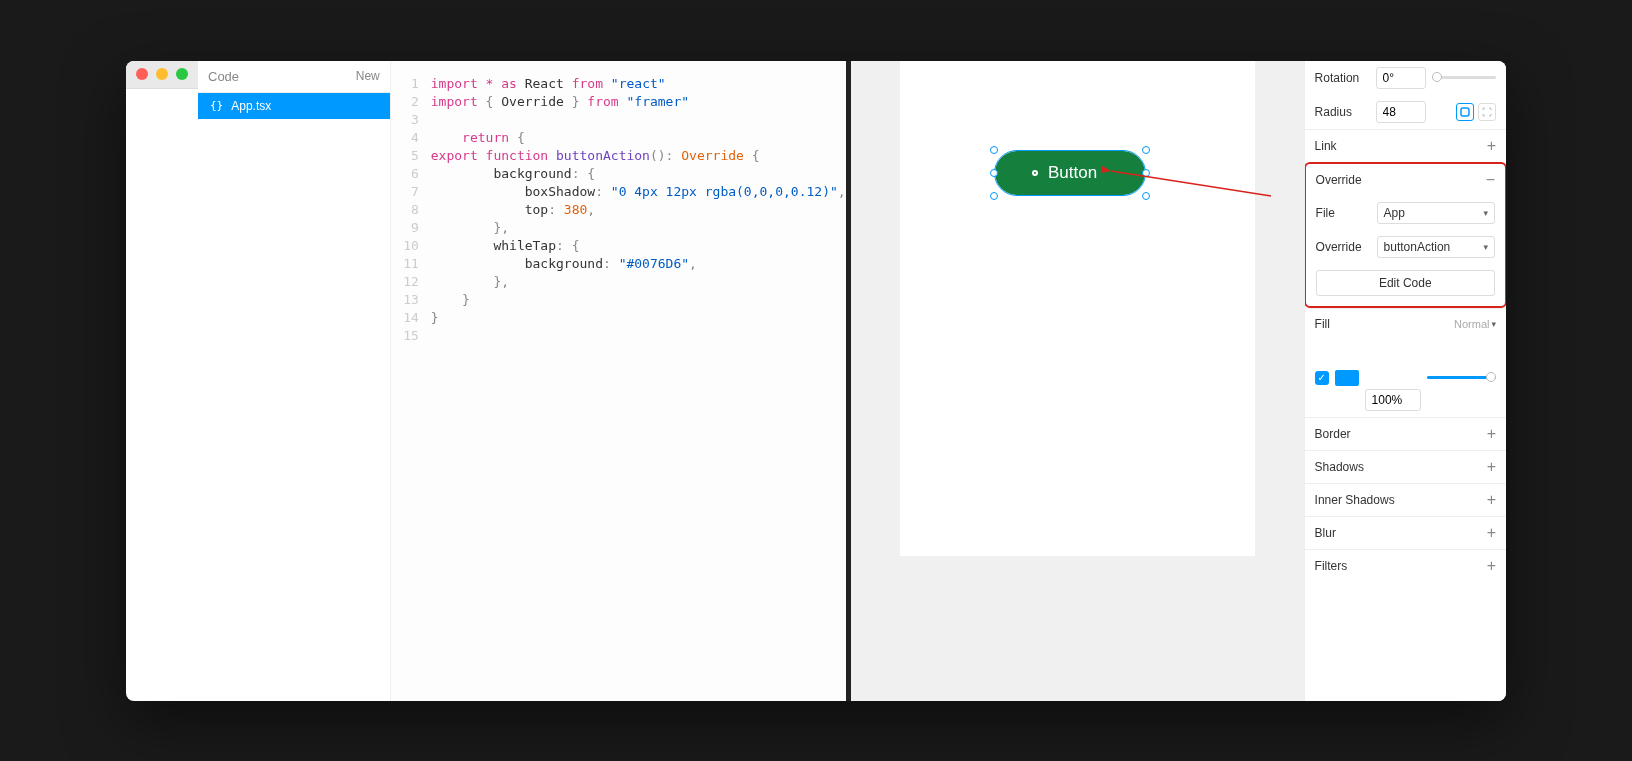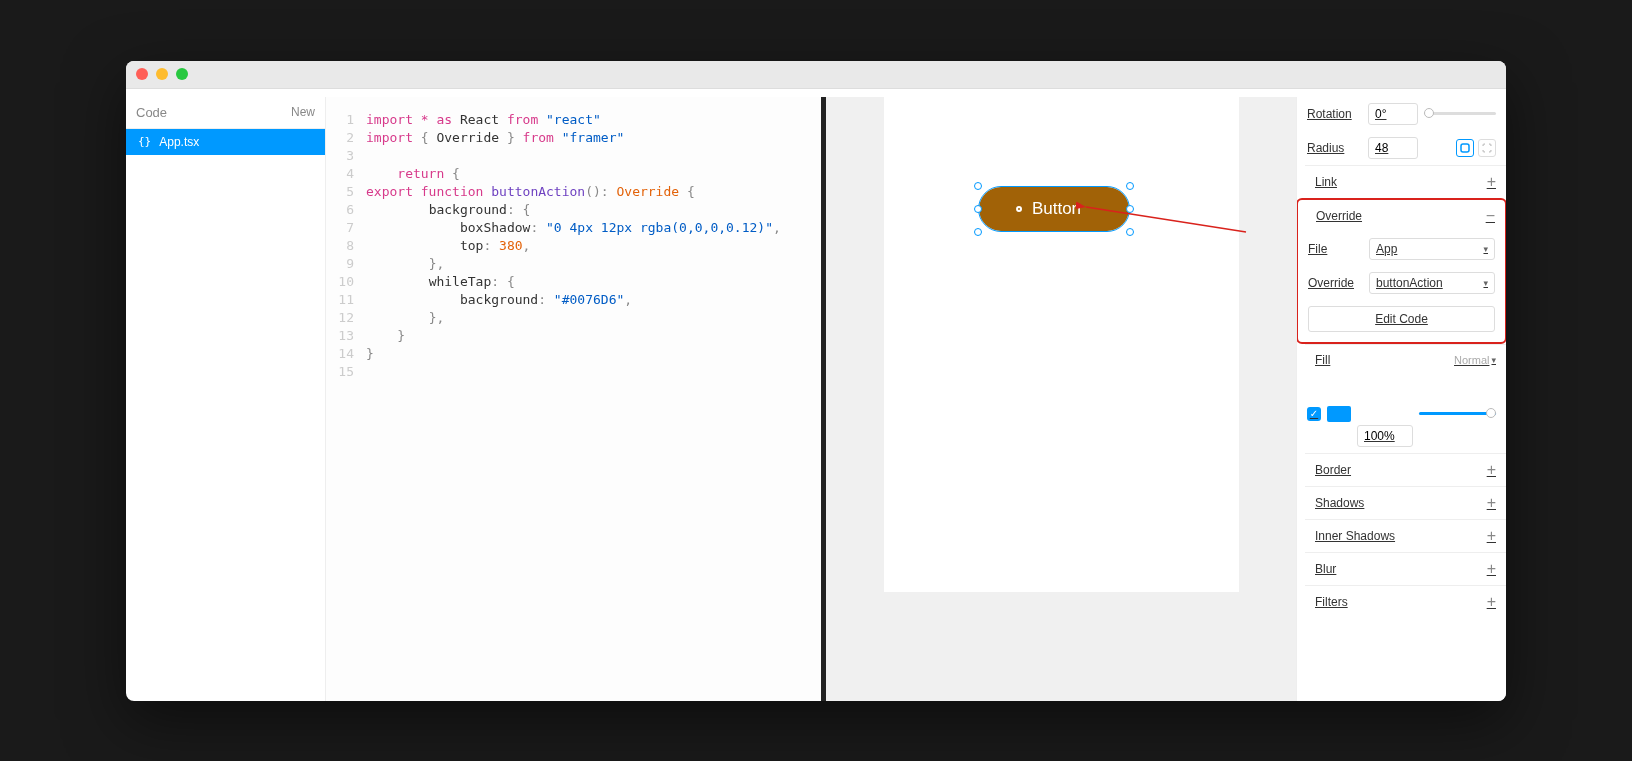--- a/index.html
+++ b/index.html
@@ -15,22 +15,20 @@
       justify-content: center;
     }
     .window {
       width: 1380px;
       height: 640px;
       background: #fff;
       border-radius: 8px;
       box-shadow: 0 20px 60px rgba(0,0,0,0.5);
       overflow: hidden;
       display: flex;
-      flex-direction: column;
-      gap: 8px;
     }
     .titlebar {
       height: 28px;
       background: #e9e9e9;
       display: flex;
       align-items: center;
       padding: 0 10px;
       gap: 8px;
       border-bottom: 1px solid #ddd;
     }
@@ -113,21 +111,21 @@
       height: 495px;
       background: #fff;
       position: relative;
     }
     .button-el {
       position: absolute;
       top: 90px;
       left: 95px;
       width: 150px;
       height: 44px;
-      background: #a16207;
+      background: #15803d;
       border-radius: 48px;
       display: flex;
       align-items: center;
       justify-content: center;
       color: #fff;
       font-size: 17px;
       gap: 10px;
     }
     .button-dot {
       width: 6px; height: 6px; border-radius: 50%; border: 2px solid #fff;
@@ -158,21 +156,20 @@
       top: 105px;
       left: 250px;
       pointer-events: none;
     }
     .inspector {
       width: 210px;
       border-left: 1px solid #eee;
       background: #fff;
       overflow-y: auto;
       font-size: 12px;
-      text-decoration: underline;
     }
     .insp-row {
       display: flex;
       align-items: center;
       padding: 6px 10px;
       gap: 6px;
     }
     .insp-label { width: 55px; color: #333; }
     .insp-input {
       border: 1px solid #ddd;
@@ -218,21 +215,20 @@
     }
     .radius-icon.inactive { border-color: #ddd; }
     .radius-icon svg { width: 10px; height: 10px; }
     .section-header {
       display: flex;
       justify-content: space-between;
       align-items: center;
       padding: 8px 10px;
       border-top: 1px solid #eee;
       font-weight: 500;
-      margin-left: 8px;
     }
     .plus-icon, .minus-icon {
       font-size: 16px;
       color: #888;
       cursor: pointer;
       line-height: 1;
       font-weight: 400;
     }
     .override-box {
       border: 2px solid #d9221c;

